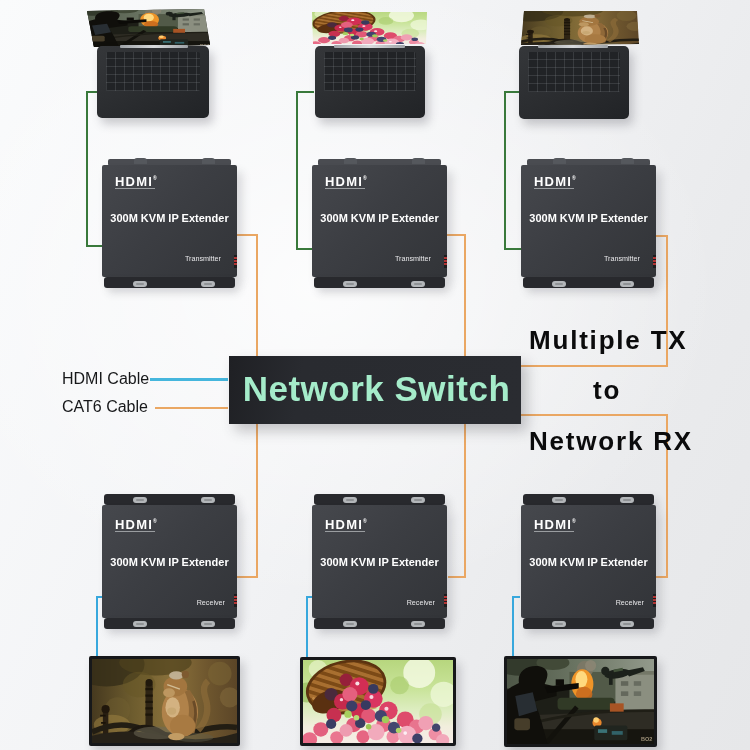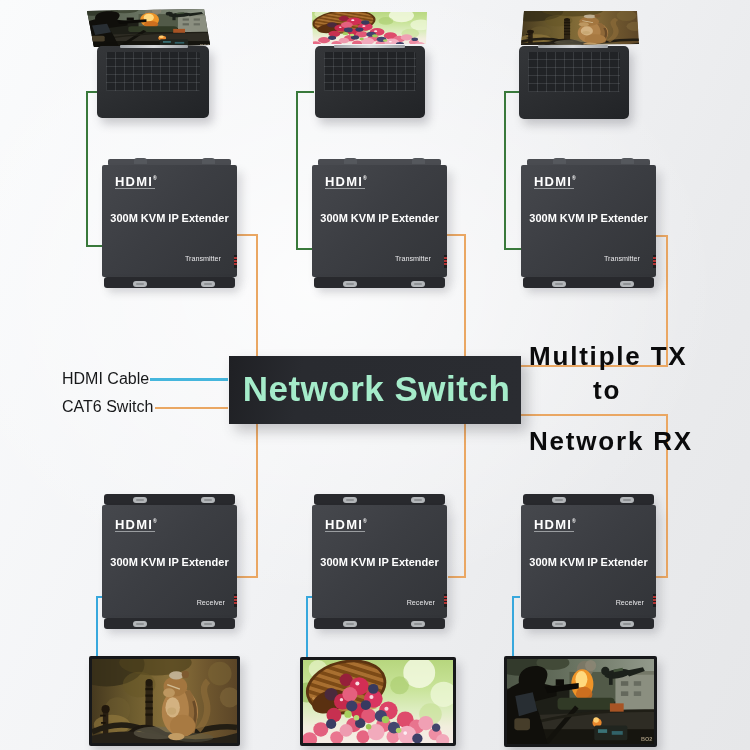--- a/index.html
+++ b/index.html
@@ -336,22 +336,22 @@
       <i style="top:5px;"></i>
       <i style="top:8px;"></i>
     </div>
   <div class="flange" style="top:119px;"></div>
   <div class="oval" style="left:31px; top:123px;"></div>
   <div class="oval" style="left:99px; top:123px;"></div>
 </div>
 
 <div id="switch">Network Switch</div>
 <div class="lbl" style="left:62px; top:370px;">HDMI Cable</div>
-<div class="lbl" style="left:62px; top:398px;">CAT6 Switch</div>
-<div class="big" style="left:529px; top:325px;margin-top:16px;">Multiple TX</div>
+<div class="lbl" style="left:62px; top:398px;">CAT6 Cable</div>
+<div class="big" style="left:529px; top:325px;">Multiple TX</div>
 <div class="big" style="left:593px; top:375px;">to</div>
 <div class="big" style="left:529px; top:426px;">Network RX</div>
 
 <div class="ext" style="left:102px; top:494px;">
   <div class="flange" style="top:0;"></div>
   <div class="oval" style="left:31px; top:3px;"></div>
   <div class="oval" style="left:99px; top:3px;"></div>
   <div class="body" style="top:11px; height:113px;"></div>
   <div class="hdmi" style="top:22px;">HDMI<span class="r">®</span><span class="tag"></span></div>
   <div class="title" style="top:62px;">300M KVM IP Extender</div>

